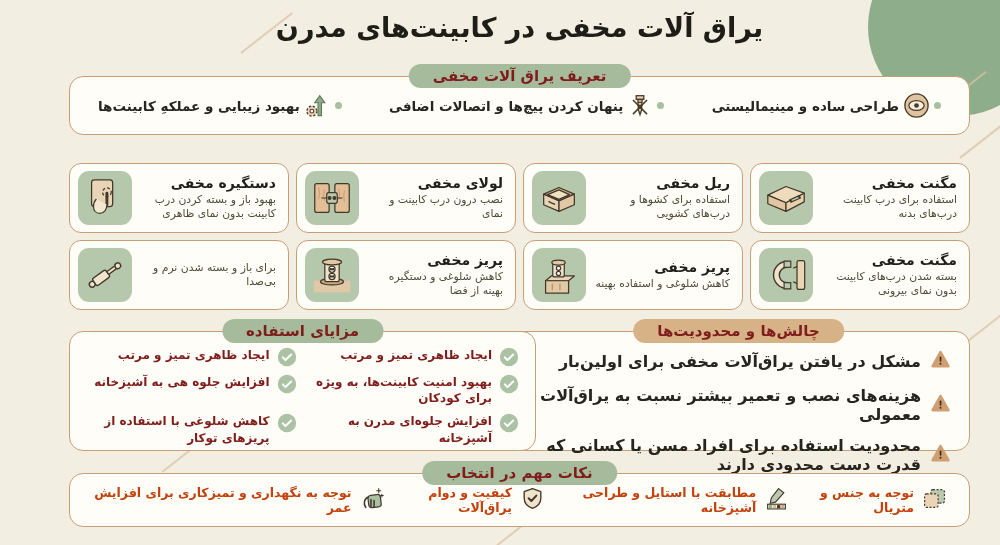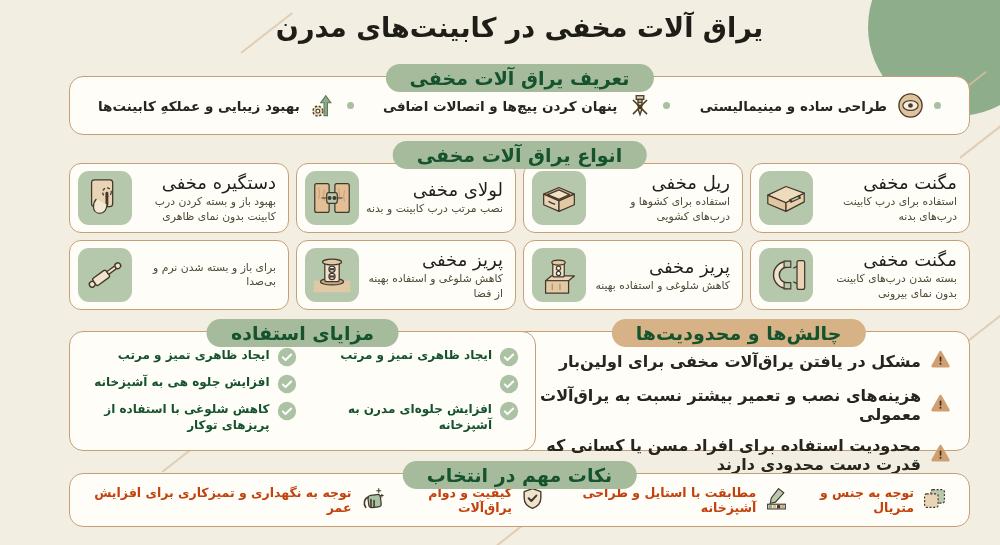--- a/index.html
+++ b/index.html
@@ -2,40 +2,40 @@
 <html lang="fa" dir="rtl"><head>
 <meta charset="utf-8">
 <style>
   html,body{margin:0;padding:0;}
   body{background:#f3eee2;font-family:"DejaVu Sans","Liberation Sans",sans-serif;}
   .canvas{position:relative;width:961px;height:545px;overflow:hidden;background:#f3eee2;direction:rtl;}
   .corner-circle{position:absolute;top:-62px;right:-46px;width:178px;height:178px;border-radius:50%;background:#8ead8a;}
   .deco{position:absolute;height:1.5px;background:#d9c2a4;opacity:.75;transform:rotate(-38deg);}
   .title{position:absolute;top:12px;left:0;right:0;text-align:center;font-size:27px;font-weight:800;color:#1e1d17;letter-spacing:-.3px;}
   .panel{position:absolute;background:#fffdf7;border:1.3px solid #c89e77;border-radius:14px;box-sizing:border-box;}
-  .pill{position:absolute;top:-13px;right:50%;transform:translateX(50%);background:#a6bb9b;color:#14532d;
-        font-weight:700;font-size:19px;padding:3px 24px;border-radius:16px;white-space:nowrap;z-index:3;}
+  .pill{position:absolute;top:-13px;right:50%;transform:translateX(50%);background:#a6bb9b;color:#7f1d1d;
+        font-weight:700;font-size:15px;padding:3px 24px;border-radius:16px;white-space:nowrap;z-index:3;}
   .pill.tan{background:#d8b287;}
   .pill.standalone{position:absolute;top:141px;}
   
   #def-panel{top:76px;right:30px;left:30px;height:59px;display:flex;align-items:center;justify-content:space-between;padding:0 28px;}
-  .def-item{display:flex;align-items:center;gap:10px;font-weight:700;font-size:13.5px;color:#26251e;}
+  .def-item{display:flex;align-items:center;gap:4px;font-weight:700;font-size:13.5px;color:#26251e;}
   .dot{width:7px;height:7px;border-radius:50%;background:#a9c0a0;flex:none;}
   .def-icon{display:flex;align-items:center;}
   
   #types-grid{position:absolute;top:163px;right:30px;left:30px;display:grid;grid-template-columns:repeat(4,1fr);grid-auto-rows:70px;gap:7px;}
   .card{background:#fffdf7;border:1.2px solid #c89e77;border-radius:12px;display:flex;align-items:center;gap:7px;padding:5px 12px 5px 8px;box-sizing:border-box;}
   .card-text{flex:1;min-width:0;}
-  .card-title{font-weight:400;font-size:18px;color:#211f1a;margin-bottom:2px;}
+  .card-title{font-weight:700;font-size:14px;color:#211f1a;margin-bottom:2px;}
   .card-desc{font-size:10.8px;color:#4e4938;line-height:1.3;}
   .tile{width:54px;height:54px;border-radius:11px;background:#b5c8ac;flex:none;display:flex;align-items:center;justify-content:center;}
   
   #benefits-panel{top:331px;left:30px;width:467px;height:120px;}
   .benefits-grid{display:grid;grid-template-columns:1fr 1fr;gap:7px 12px;padding:15px 16px 10px;}
-  .b-item{display:flex;align-items:flex-start;gap:7px;font-weight:700;font-size:12px;color:#14532d;line-height:1.35;}
+  .b-item{display:flex;align-items:flex-start;gap:7px;font-weight:700;font-size:12px;color:#7f1d1d;line-height:1.35;}
   .b-item svg{flex:none;margin-top:0;}
   #challenges-panel{top:331px;right:30px;width:463px;height:120px;}
   .ch-list{display:flex;flex-direction:column;gap:12px;padding:17px 18px;}
   .ch-item{display:flex;align-items:center;gap:9px;font-weight:700;font-size:16px;color:#26251e;}
   
   #tips-panel{top:473px;right:30px;left:30px;height:54px;display:flex;align-items:center;padding:0 22px;}
   .tip-item{display:flex;align-items:center;gap:8px;font-weight:700;font-size:12.5px;color:#c2410c;}
 </style>
 </head>
 <body>
@@ -87,21 +87,20 @@
         <svg width="27" height="27" viewBox="0 0 24 24">
             <path d="M12.5 21 V9.5 h-3 L14 3.2 18.5 9.5 h-3 V21 Z" fill="#8ead8a" stroke="#5d7a5b" stroke-width="1"></path>
             <circle cx="7" cy="17" r="4.4" fill="#e9d5b5" stroke="#4a3a28" stroke-width="1.2" stroke-dasharray="2 1.5"></circle>
             <circle cx="7" cy="17" r="1.7" fill="#fdfbf4" stroke="#4a3a28" stroke-width="1"></circle>
           </svg>
       </span>
       <span>بهبود زیبایی و عملکهِ کابینت‌ها</span>
     </div>
   </div>
 
-  <div class="pill standalone">انواع یراق آلات مخفی</div>
 
   <div id="types-grid">
 
     <div class="card">
       <div class="card-text">
         <div class="card-title">مگنت مخفی</div>
         <div class="card-desc">استفاده برای درب کابینت درب‌های بدنه</div>
       </div>
       <div class="tile">
         <svg width="46" height="46" viewBox="0 0 48 48" stroke="#43382a" stroke-width="1.3" stroke-linejoin="round">
@@ -126,21 +125,21 @@
             <path d="M8 20 V31 L24 38 V27 Z" fill="#e9d5b5"></path>
             <path d="M40 20 V31 L24 38 V27 Z" fill="#e2c9a6"></path>
             <path d="M13 27.5 q3.5 2 7 3.2" fill="none"></path>
           </svg>
       </div>
     </div>
 
     <div class="card">
       <div class="card-text">
         <div class="card-title">لولای مخفی</div>
-        <div class="card-desc">نصب مرتب درب کابینت و بدنه</div>
+        <div class="card-desc">نصب درون درب کابینت و نمای</div>
       </div>
       <div class="tile">
         <svg width="46" height="46" viewBox="0 0 48 48" stroke="#43382a" stroke-width="1.3" stroke-linejoin="round">
             <rect x="6" y="9" width="15" height="30" rx="2" fill="#e2bf97"></rect>
             <rect x="27" y="9" width="15" height="30" rx="2" fill="#e2bf97"></rect>
             <path d="M10 13 q2 6 0 12 M16 15 q-1.5 6 0 12 M31 14 q2 6 0 12 M37 16 q-1.5 6 0 12" stroke="#c89d72" stroke-width="1" fill="none"></path>
             <path d="M13 24 h7 M28 24 h7"></path>
             <rect x="18.5" y="18.5" width="11" height="11" rx="2" fill="#b9c9b0"></rect>
             <circle cx="21.5" cy="24" r="1.4" fill="#43382a"></circle>
             <circle cx="26.5" cy="24" r="1.4" fill="#43382a"></circle>
@@ -194,21 +193,21 @@
             <ellipse cx="23.5" cy="11" rx="7" ry="2.6" fill="#e2c9a6"></ellipse>
             <circle cx="23.5" cy="17" r="2.2" fill="#fffdf7"></circle>
             <circle cx="23.5" cy="22.5" r="2.2" fill="#fffdf7"></circle>
           </svg>
       </div>
     </div>
 
     <div class="card">
       <div class="card-text">
         <div class="card-title">پریز مخفی</div>
-        <div class="card-desc">کاهش شلوغی و استفاده بهینه از فضا</div>
+        <div class="card-desc">کاهش شلوغی و دستگیره بهینه از فضا</div>
       </div>
       <div class="tile">
         <svg width="46" height="46" viewBox="0 0 48 48" stroke="#43382a" stroke-width="1.3" stroke-linejoin="round">
             <rect x="5" y="30" width="38" height="12" fill="#e2c9a6" stroke="none"></rect>
             <ellipse cx="24" cy="31" rx="12" ry="3.4" fill="#c9ab82"></ellipse>
             <rect x="16.5" y="11" width="15" height="20" rx="2" fill="#efe3cc"></rect>
             <ellipse cx="24" cy="10.5" rx="10" ry="3" fill="#e2c9a6"></ellipse>
             <circle cx="24" cy="18" r="3.2" fill="#fffdf7"></circle>
             <circle cx="24" cy="25.5" r="3.2" fill="#fffdf7"></circle>
             <circle cx="22.8" cy="18" r=".7" fill="#43382a"></circle>
@@ -287,20 +286,21 @@
             <circle cx="12" cy="12" r="11" fill="#abc2a4"></circle>
             <path d="M7 12.5 l3.2 3.2 L17 9" stroke="#fff" stroke-width="2.4" fill="none" stroke-linecap="round" stroke-linejoin="round"></path>
           </svg>
         <span>ایجاد ظاهری تمیز و مرتب</span>
       </div>
       <div class="b-item">
         <svg width="20" height="20" viewBox="0 0 24 24">
             <circle cx="12" cy="12" r="11" fill="#abc2a4"></circle>
             <path d="M7 12.5 l3.2 3.2 L17 9" stroke="#fff" stroke-width="2.4" fill="none" stroke-linecap="round" stroke-linejoin="round"></path>
           </svg>
+        <span>بهبود امنیت کابینت‌ها، به ویژه برای کودکان</span>
       </div>
       <div class="b-item">
         <svg width="20" height="20" viewBox="0 0 24 24">
             <circle cx="12" cy="12" r="11" fill="#abc2a4"></circle>
             <path d="M7 12.5 l3.2 3.2 L17 9" stroke="#fff" stroke-width="2.4" fill="none" stroke-linecap="round" stroke-linejoin="round"></path>
           </svg>
         <span>افزایش جلوه هی به آشپزخانه</span>
       </div>
       <div class="b-item">
         <svg width="20" height="20" viewBox="0 0 24 24">

